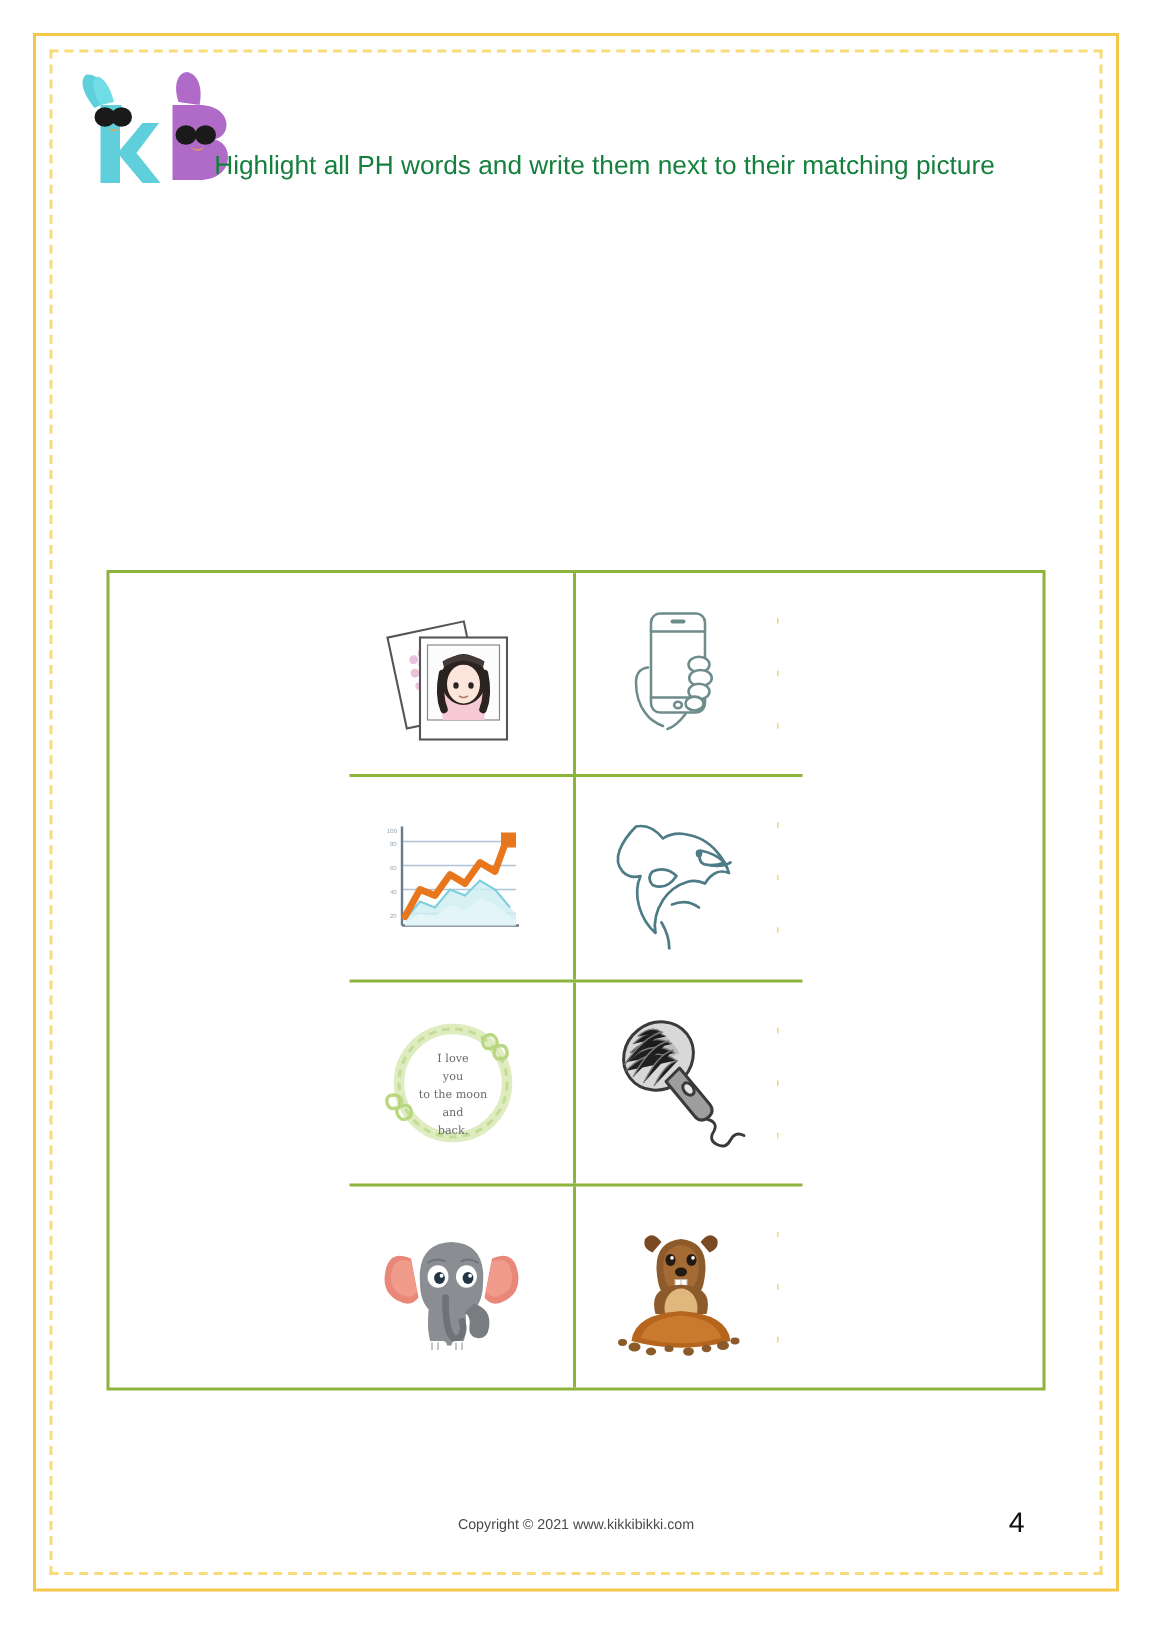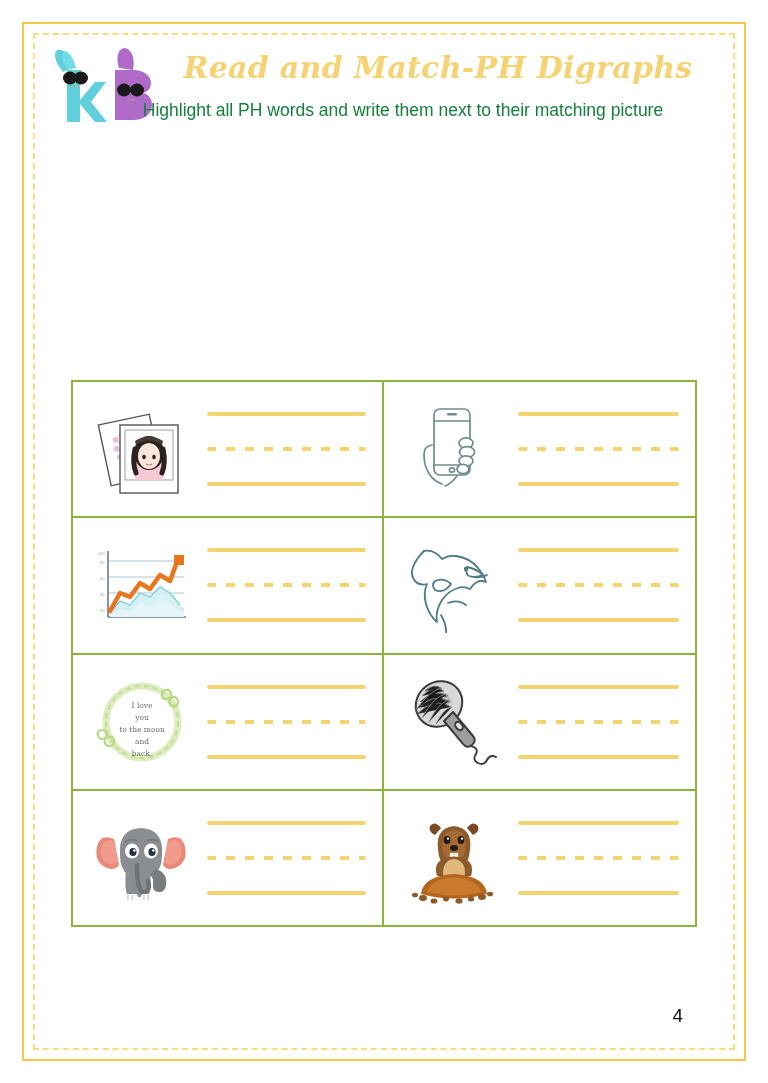--- a/index.html
+++ b/index.html
@@ -78,20 +78,21 @@
 
   
   .grid {
     position: absolute; left: 26px; right: 26px;
     top: 338px;
     height: 547px;
     border: 2.2px solid #8CB43C;
     display: flex;
     flex-direction: column;
     background: #ffffff;
+    align-items: center;
   }
   .grid-row {
     flex: 1 1 0;
     display: flex;
     border-bottom: 2.2px solid #8CB43C;
   }
   .grid-row:last-child { border-bottom: none; }
   .cell {
     flex: 1 1 50%;
     display: flex;
@@ -167,21 +168,20 @@
 
           <path d="M74 22 C70 10 74 2 80 2 C88 4 90 14 88 24 Z" fill="#B06BC8"></path>
           <path d="M70 24 h18 c11 0 18 6 18 13 c0 6 -4 9 -8 10 c5 1 9 5 9 12 c0 9 -8 15 -19 15 h-18 z" fill="#B06BC8"></path>
           <ellipse cx="79" cy="44" rx="7" ry="6.5" fill="#1a1a1a"></ellipse>
           <ellipse cx="92" cy="44" rx="7" ry="6.5" fill="#1a1a1a"></ellipse>
           <rect x="86" y="42" width="4" height="3" fill="#1a1a1a"></rect>
           <path d="M82 52 q5 5 9 0 q-5 3 -9 0 z" fill="#E8A04A"></path>
         </svg>
       </div>
 
-      <div class="title">Read and Match-PH Digraphs</div>
       <div class="subtitle">Highlight all PH words and write them next to their matching picture</div>
     </div>
 
     <table class="wordbank">
       <tbody>
       </tbody>
     </table>
 
     <div class="grid">
 
@@ -432,17 +432,18 @@
             <div class="ln ln-top"></div>
             <div class="ln ln-mid"></div>
             <div class="ln ln-bottom"></div>
           </div>
         </div>
       </div>
 
     </div>
 
     <div class="footer">
+      <div class="copyright">Copyright © 2021 www.kikkibikki.com</div>
       <div class="pagenum">4</div>
     </div>
 
   </div>
 </div>
 
 </body></html>

